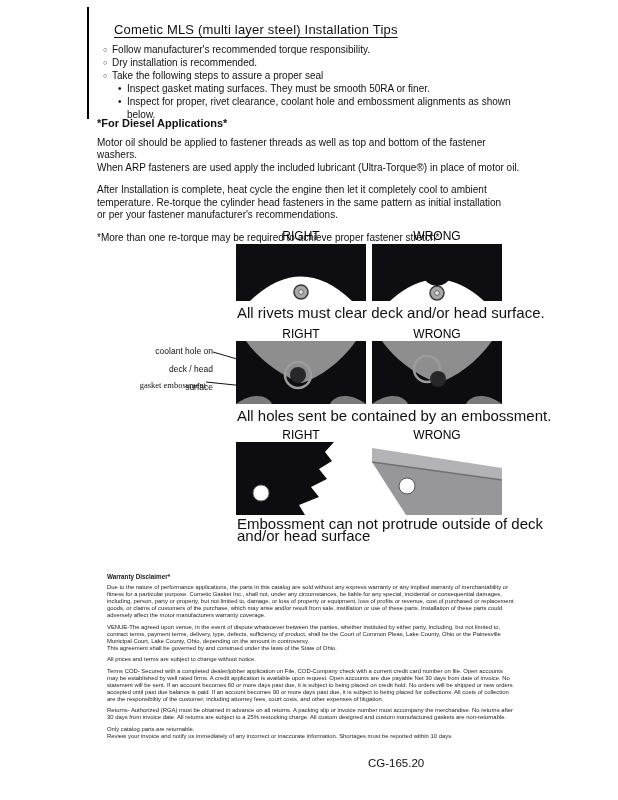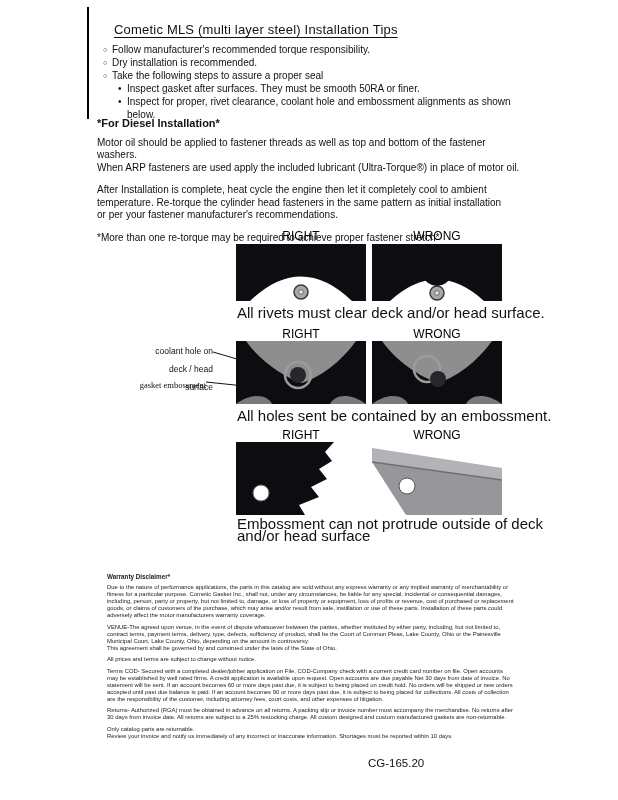--- a/index.html
+++ b/index.html
@@ -57,30 +57,30 @@
     <div class="bullet">
       <span class="marker">○</span>
       <span>Dry installation is recommended.</span>
     </div>
     <div class="bullet">
       <span class="marker">○</span>
       <span>Take the following steps to assure a proper seal</span>
     </div>
     <div class="bullet sub">
       <span class="marker">•</span>
-      <span>Inspect gasket after surfaces.  They must be smooth 50RA or finer.</span>
+      <span>Inspect gasket mating surfaces.  They must be smooth 50RA or finer.</span>
     </div>
     <div class="bullet sub">
       <span class="marker">•</span>
       <span>Inspect for proper, rivet clearance, coolant hole and embossment alignments as shown below.</span>
     </div>
   </div>
 
   <div class="diesel">
-    <h2>*For Diesel Installation*</h2>
+    <h2>*For Diesel Applications*</h2>
     <p>Motor oil should be applied to fastener threads as well as top and bottom of the fastener washers.
 When ARP fasteners are used apply the included lubricant (Ultra-Torque®) in place of motor oil.</p>
     <p>After Installation is complete, heat cycle the engine then let it completely cool to ambient
 temperature. Re-torque the cylinder head fasteners in the same pattern as initial installation
 or per your fastener manufacturer's recommendations.</p>
     <p class="note">*More than one re-torque may be required to achieve proper fastener stretch*</p>
   </div>
 
   <div class="fig-label" style="left:236px; top:229px;">RIGHT</div>
   <div class="fig-label" style="left:372px; top:229px;">WRONG</div>

